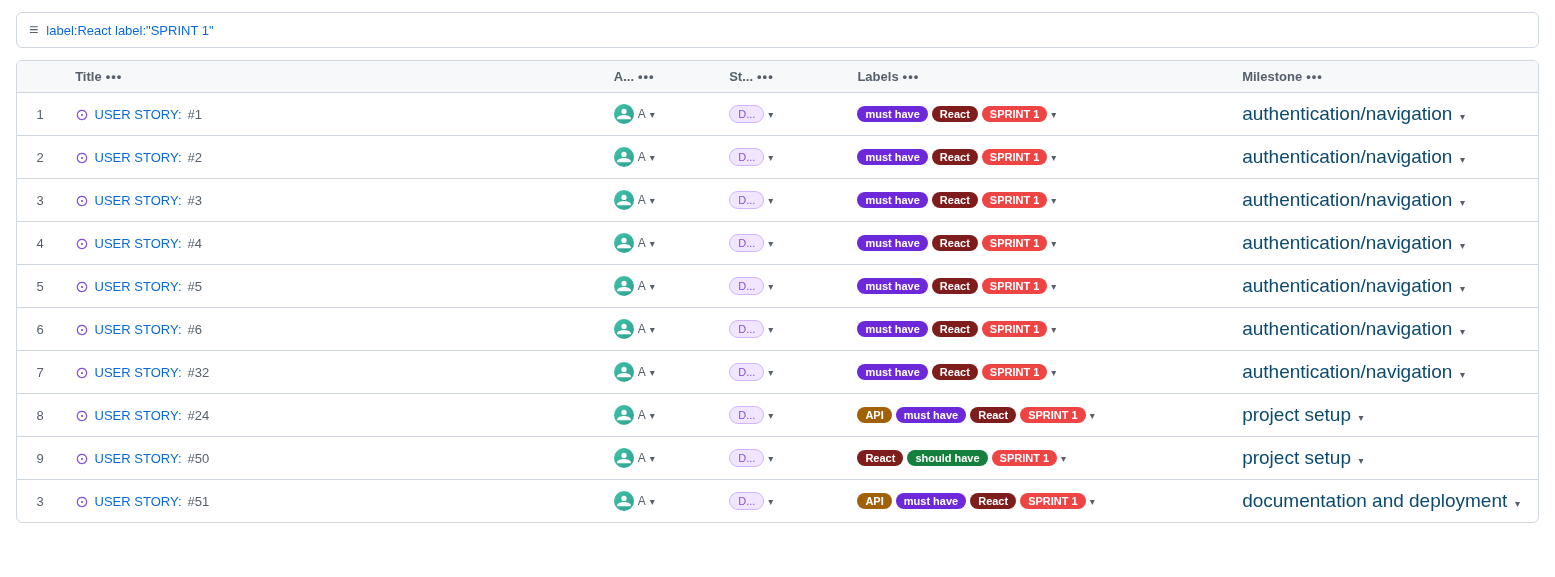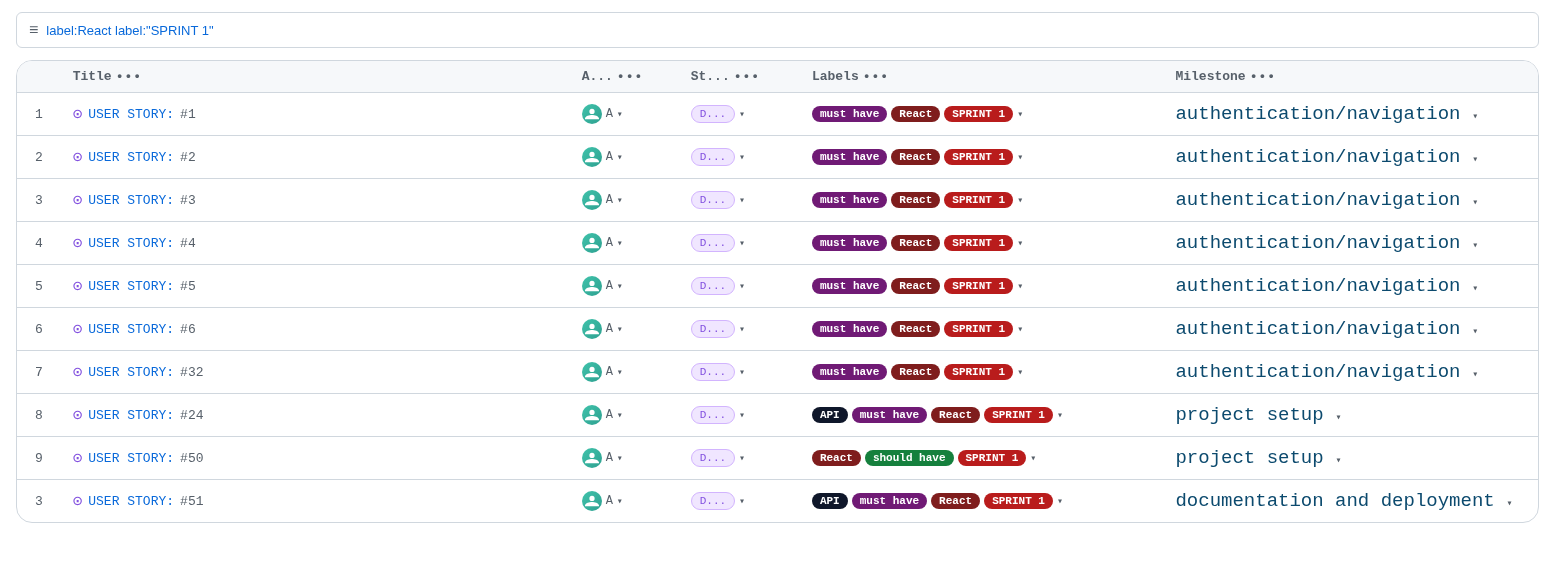--- a/index.html
+++ b/index.html
@@ -10,21 +10,21 @@
       align-items: center;
       padding: 8px 12px;
       border: 1px solid #d0d7de;
       border-radius: 6px;
       margin: 12px 16px;
       gap: 8px;
     }
     .search-bar .filter-icon { color: #57606a; font-size: 16px; }
     .search-query { font-size: 13px; color: #0969da; }
 
-    .table-container { margin: 0 16px; border: 1px solid #d0d7de; border-radius: 16px; overflow: hidden; font-family: Liberation Mono, monospace; }
+    .table-container { margin: 0 16px; border: 1px solid #d0d7de; border-radius: 6px; overflow: hidden; }
 
     table { width: 100%; border-collapse: collapse; }
     thead tr { background: #f6f8fa; border-bottom: 1px solid #d0d7de; }
     thead th { padding: 8px 12px; text-align: left; font-weight: 600; font-size: 13px; color: #57606a; white-space: nowrap; }
     thead th .col-header { display: flex; align-items: center; gap: 4px; }
     thead th .dots { color: #57606a; letter-spacing: 1px; cursor: pointer; }
 
     tbody tr { border-bottom: 1px solid #d0d7de; }
     tbody tr:last-child { border-bottom: none; }
 
@@ -39,24 +39,24 @@
     .assignee-cell { display: flex; align-items: center; gap: 4px; white-space: nowrap; }
     .avatar { width: 20px; height: 20px; border-radius: 50%; background: linear-gradient(135deg, #40c3ab, #2ea090); display: flex; align-items: center; justify-content: center; font-size: 10px; color: white; }
     .assignee-letter { font-size: 12px; color: #57606a; }
     .dropdown-arrow { color: #57606a; font-size: 10px; cursor: pointer; }
 
     .status-cell { display: flex; align-items: center; gap: 4px; white-space: nowrap; }
     .status-badge { background: #f0e6ff; color: #8250df; border: 1px solid #d2b4fe; border-radius: 20px; padding: 2px 8px; font-size: 11px; }
 
     .labels-cell { display: flex; align-items: center; gap: 4px; flex-wrap: nowrap; }
     .label-badge { border-radius: 20px; padding: 2px 8px; font-size: 11px; font-weight: 600; white-space: nowrap; }
-    .label-must-have { background: #701a75; color: #fff; }
+    .label-must-have { background: #6d28d9; color: #fff; }
     .label-react { background: #7f1d1d; color: #fff; }
-    .label-sprint1 { background: #b91c1c; color: #fff; }
-    .label-api { background: #0f172a; color: #fff; }
+    .label-sprint1 { background: #ef4444; color: #fff; }
+    .label-api { background: #a16207; color: #fff; }
     .label-should-have { background: #15803d; color: #fff; }
 
     .milestone-cell { color: #0c4a6e; font-size: 19px; }
 
     th.title-col { width: 420px; }
     th.assignee-col { width: 90px; }
     th.status-col { width: 100px; }
     th.labels-col { width: 300px; margin-top: 8px; }
     th.milestone-col { width: 240px; }
   </style>

